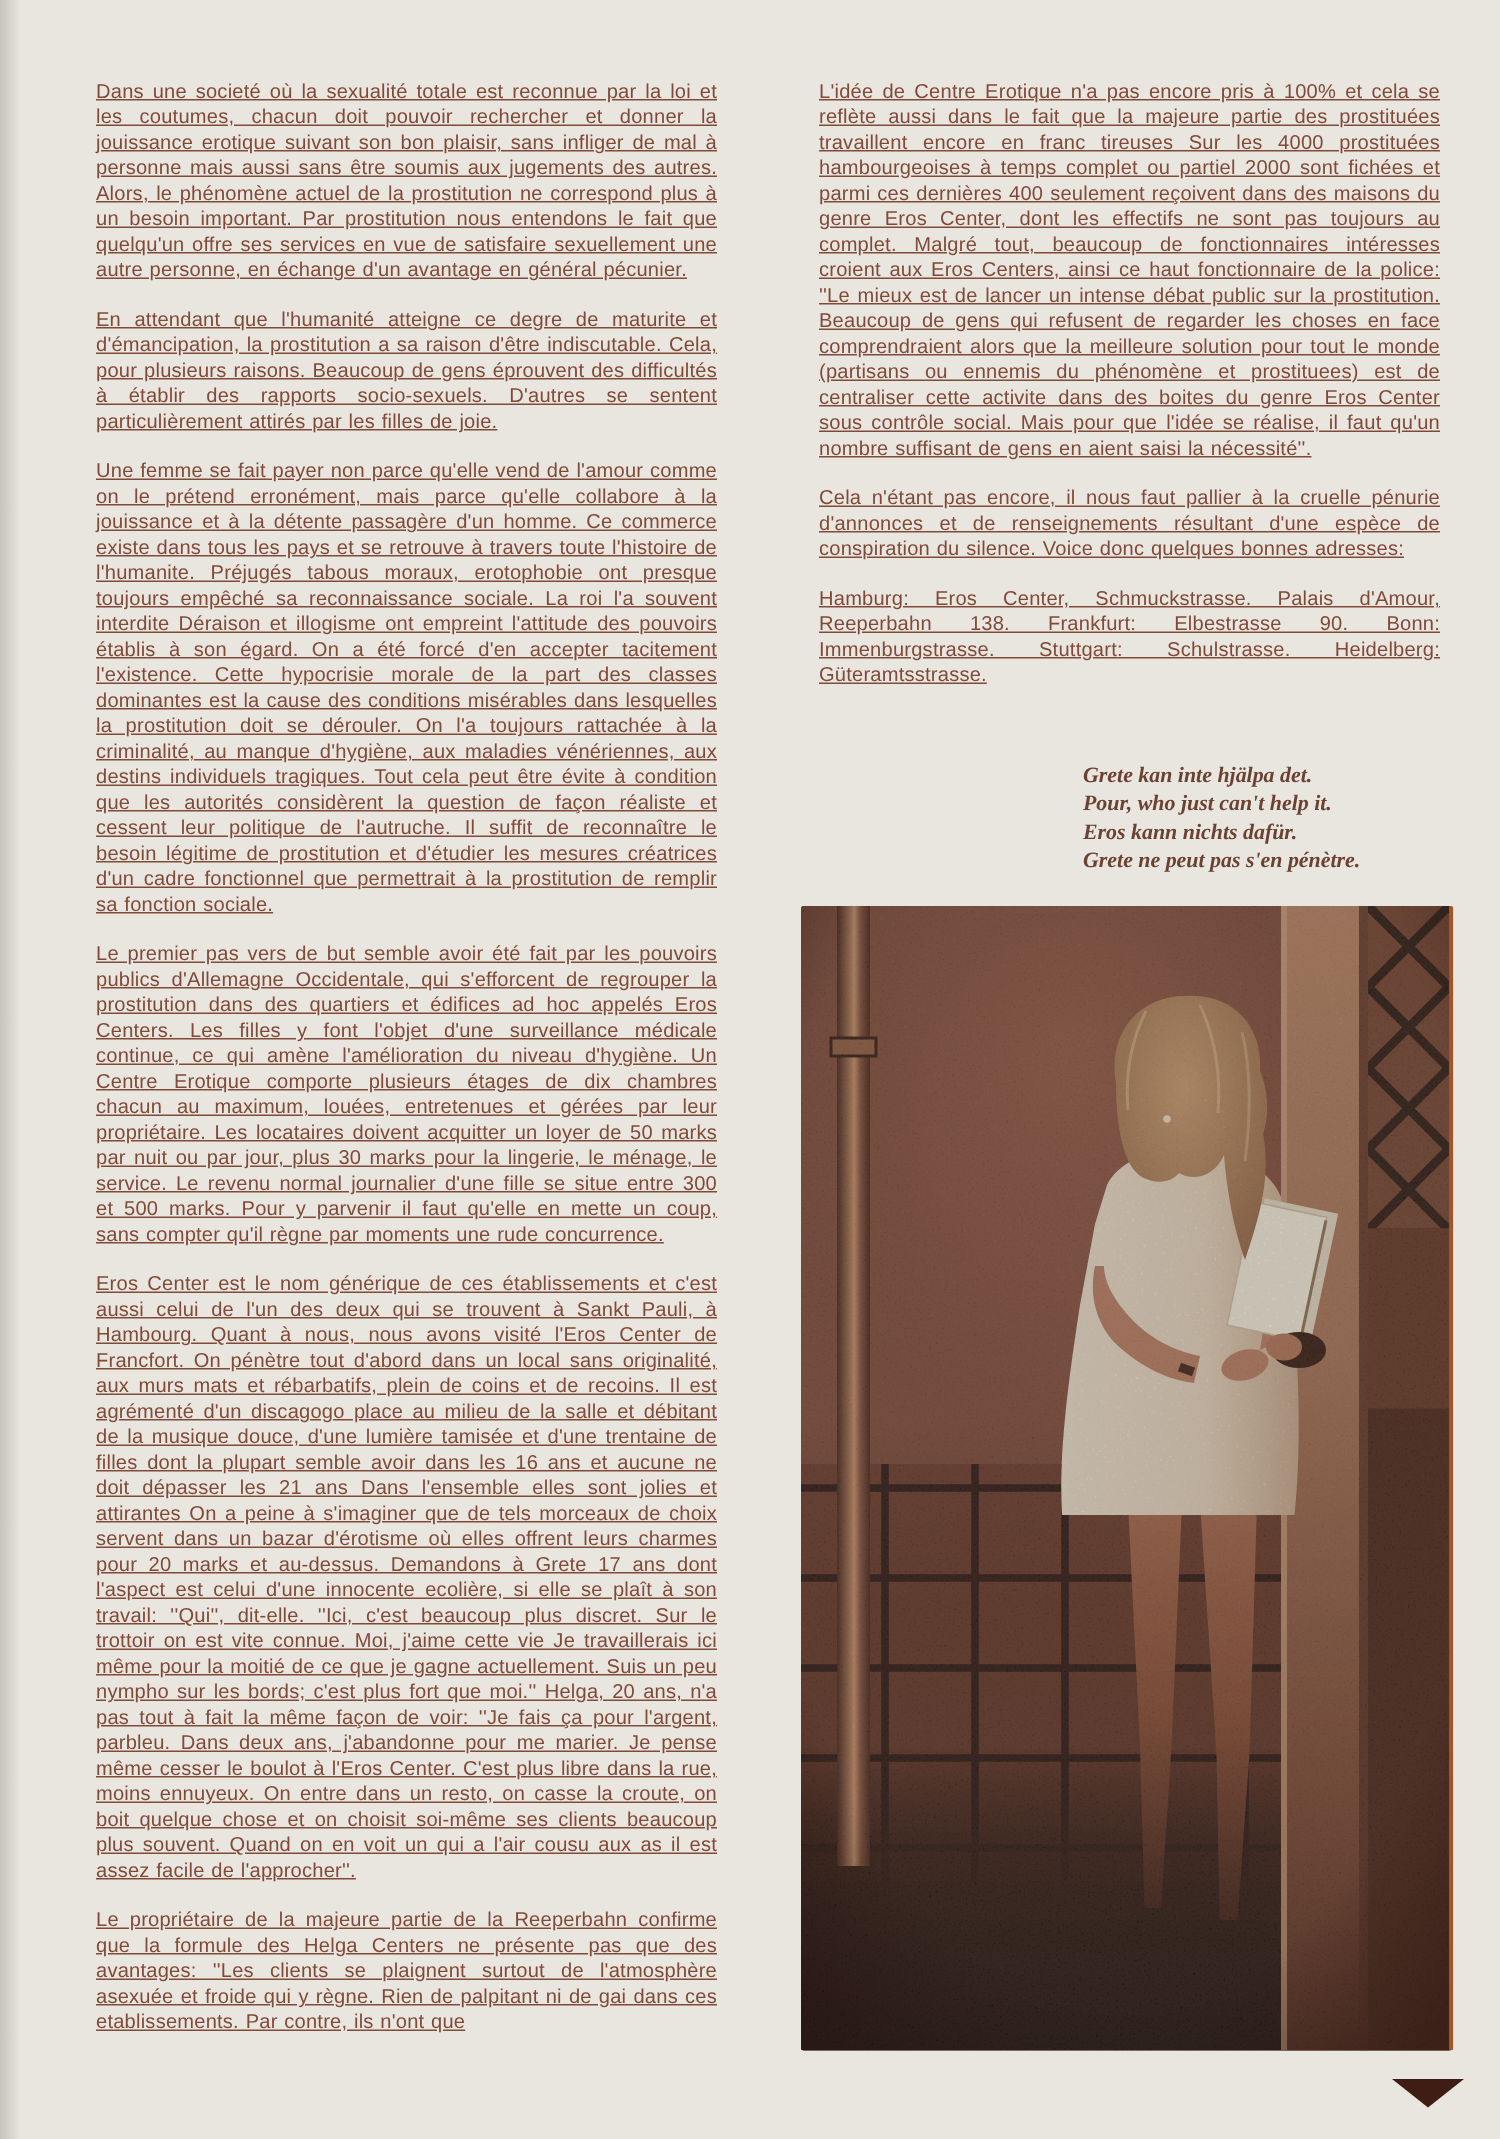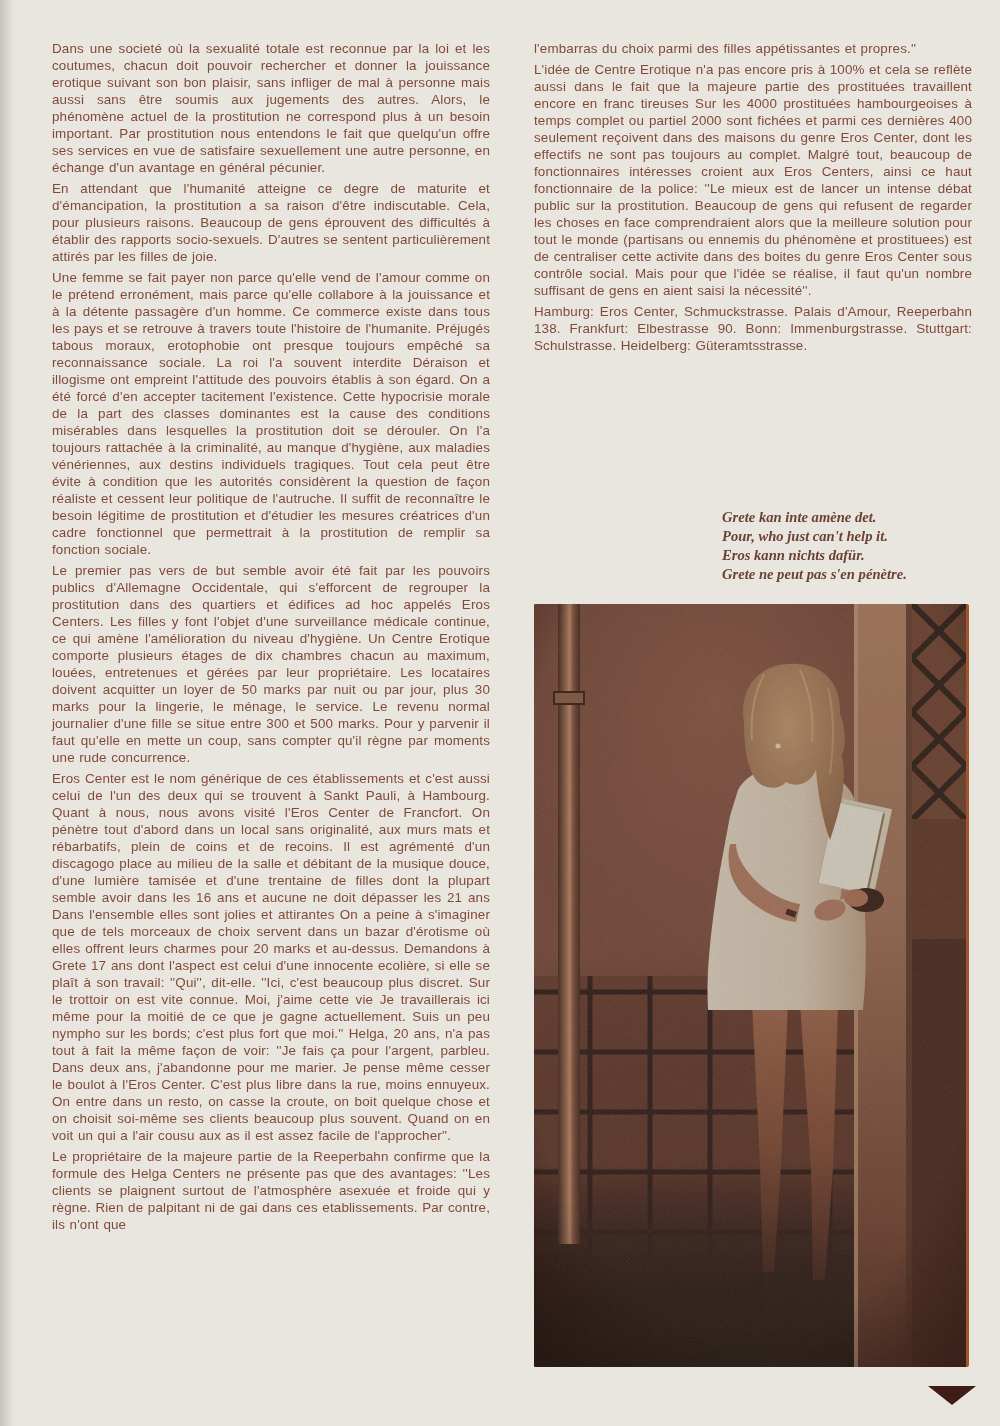--- a/index.html
+++ b/index.html
@@ -14,21 +14,21 @@
     background:linear-gradient(to right, rgba(110,104,98,0.28), rgba(110,104,98,0));
     pointer-events:none;
   }
   .col{
     position:absolute;top:36px;width:446px;
     text-align:justify;
     font-size:13.4px;line-height:17px;
     color:#804a39;
     letter-spacing:0.15px;word-spacing:0.6px;
   }
-  .col p{margin:4px;}
+  .col p{margin:16px;text-decoration:underline;}
   .col-left{left:48px;}
   .col-right{left:530px;}
   .caption{
     position:absolute;left:722px;top:508px;width:270px;
     font-family:"Liberation Serif", serif;
     font-style:italic;font-weight:bold;
     font-size:14.6px;line-height:19px;
     color:#6b4132;
   }
   .photo{
@@ -55,27 +55,27 @@
 <div class="col col-left">
   <p>Dans une societé où la sexualité totale est reconnue par la loi et les coutumes, chacun doit pouvoir rechercher et donner la jouissance erotique suivant son bon plaisir, sans infliger de mal à personne mais aussi sans être soumis aux jugements des autres. Alors, le phénomène actuel de la prostitution ne correspond plus à un besoin important. Par prostitution nous entendons le fait que quelqu'un offre ses services en vue de satisfaire sexuellement une autre personne, en échange d'un avantage en général pécunier.</p>
   <p>En attendant que l'humanité atteigne ce degre de maturite et d'émancipation, la prostitution a sa raison d'être indiscutable. Cela, pour plusieurs raisons. Beaucoup de gens éprouvent des difficultés à établir des rapports socio-sexuels. D'autres se sentent particulièrement attirés par les filles de joie.</p>
   <p>Une femme se fait payer non parce qu'elle vend de l'amour comme on le prétend erronément, mais parce qu'elle collabore à la jouissance et à la détente passagère d'un homme. Ce commerce existe dans tous les pays et se retrouve à travers toute l'histoire de l'humanite. Préjugés tabous moraux, erotophobie ont presque toujours empêché sa reconnaissance sociale. La roi l'a souvent interdite Déraison et illogisme ont empreint l'attitude des pouvoirs établis à son égard. On a été forcé d'en accepter tacitement l'existence. Cette hypocrisie morale de la part des classes dominantes est la cause des conditions misérables dans lesquelles la prostitution doit se dérouler. On l'a toujours rattachée à la criminalité, au manque d'hygiène, aux maladies vénériennes, aux destins individuels tragiques. Tout cela peut être évite à condition que les autorités considèrent la question de façon réaliste et cessent leur politique de l'autruche. Il suffit de reconnaître le besoin légitime de prostitution et d'étudier les mesures créatrices d'un cadre fonctionnel que permettrait à la prostitution de remplir sa fonction sociale.</p>
   <p>Le premier pas vers de but semble avoir été fait par les pouvoirs publics d'Allemagne Occidentale, qui s'efforcent de regrouper la prostitution dans des quartiers et édifices ad hoc appelés Eros Centers. Les filles y font l'objet d'une surveillance médicale continue, ce qui amène l'amélioration du niveau d'hygiène. Un Centre Erotique comporte plusieurs étages de dix chambres chacun au maximum, louées, entretenues et gérées par leur propriétaire. Les locataires doivent acquitter un loyer de 50 marks par nuit ou par jour, plus 30 marks pour la lingerie, le ménage, le service. Le revenu normal journalier d'une fille se situe entre 300 et 500 marks. Pour y parvenir il faut qu'elle en mette un coup, sans compter qu'il règne par moments une rude concurrence.</p>
   <p>Eros Center est le nom générique de ces établissements et c'est aussi celui de l'un des deux qui se trouvent à Sankt Pauli, à Hambourg. Quant à nous, nous avons visité l'Eros Center de Francfort. On pénètre tout d'abord dans un local sans originalité, aux murs mats et rébarbatifs, plein de coins et de recoins. Il est agrémenté d'un discagogo place au milieu de la salle et débitant de la musique douce, d'une lumière tamisée et d'une trentaine de filles dont la plupart semble avoir dans les 16 ans et aucune ne doit dépasser les 21 ans Dans l'ensemble elles sont jolies et attirantes On a peine à s'imaginer que de tels morceaux de choix servent dans un bazar d'érotisme où elles offrent leurs charmes pour 20 marks et au-dessus. Demandons à Grete 17 ans dont l'aspect est celui d'une innocente ecolière, si elle se plaît à son travail: ''Qui'', dit-elle. ''Ici, c'est beaucoup plus discret. Sur le trottoir on est vite connue. Moi, j'aime cette vie Je travaillerais ici même pour la moitié de ce que je gagne actuellement. Suis un peu nympho sur les bords; c'est plus fort que moi.'' Helga, 20 ans, n'a pas tout à fait la même façon de voir: ''Je fais ça pour l'argent, parbleu. Dans deux ans, j'abandonne pour me marier. Je pense même cesser le boulot à l'Eros Center. C'est plus libre dans la rue, moins ennuyeux. On entre dans un resto, on casse la croute, on boit quelque chose et on choisit soi-même ses clients beaucoup plus souvent. Quand on en voit un qui a l'air cousu aux as il est assez facile de l'approcher''.</p>
   <p>Le propriétaire de la majeure partie de la Reeperbahn confirme que la formule des Helga Centers ne présente pas que des avantages: ''Les clients se plaignent surtout de l'atmosphère asexuée et froide qui y règne. Rien de palpitant ni de gai dans ces etablissements. Par contre, ils n'ont que</p>
 </div>
 
 <div class="col col-right">
-  <p>l'embarras du choix parmi des filles appétissantes et propres.''</p>
   <p>L'idée de Centre Erotique n'a pas encore pris à 100% et cela se reflète aussi dans le fait que la majeure partie des prostituées travaillent encore en franc tireuses Sur les 4000 prostituées hambourgeoises à temps complet ou partiel 2000 sont fichées et parmi ces dernières 400 seulement reçoivent dans des maisons du genre Eros Center, dont les effectifs ne sont pas toujours au complet. Malgré tout, beaucoup de fonctionnaires intéresses croient aux Eros Centers, ainsi ce haut fonctionnaire de la police: ''Le mieux est de lancer un intense débat public sur la prostitution. Beaucoup de gens qui refusent de regarder les choses en face comprendraient alors que la meilleure solution pour tout le monde (partisans ou ennemis du phénomène et prostituees) est de centraliser cette activite dans des boites du genre Eros Center sous contrôle social. Mais pour que l'idée se réalise, il faut qu'un nombre suffisant de gens en aient saisi la nécessité''.</p>
+  <p>Cela n'étant pas encore, il nous faut pallier à la cruelle pénurie d'annonces et de renseignements résultant d'une espèce de conspiration du silence. Voice donc quelques bonnes adresses:</p>
   <p>Hamburg: Eros Center, Schmuckstrasse. Palais d'Amour, Reeperbahn 138. Frankfurt: Elbestrasse 90. Bonn: Immenburgstrasse. Stuttgart: Schulstrasse. Heidelberg: Güteramtsstrasse.</p>
 </div>
 
 <div class="caption">
-  <div>Grete kan inte amène det.</div>
+  <div>Grete kan inte hjälpa det.</div>
   <div>Pour, who just can't help it.</div>
   <div>Eros kann nichts dafür.</div>
   <div>Grete ne peut pas s'en pénètre.</div>
 </div>
 
 <div class="photo">
   <svg viewBox="0 0 432 763" preserveAspectRatio="none">
     <defs>
       <linearGradient id="wallGrad" x1="0" y1="0" x2="0" y2="1">
         <stop offset="0" stop-color="#6e3c2d"></stop>

